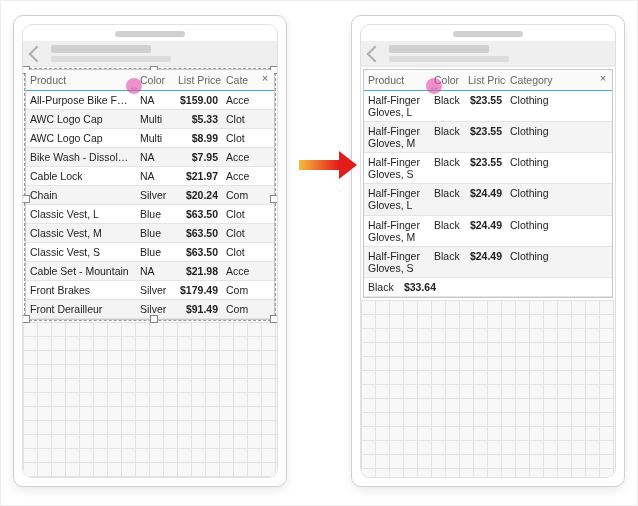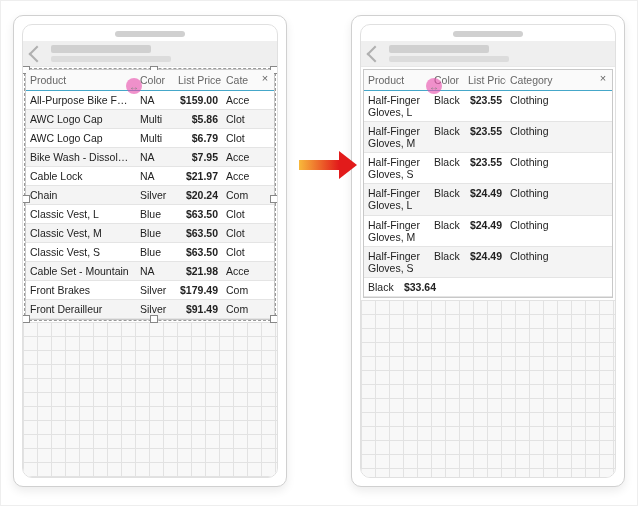--- a/index.html
+++ b/index.html
@@ -199,27 +199,27 @@
           <div class="tbody" id="left-body">
               <div class="tr">
                 <div class="td c1 ">All-Purpose Bike Fender</div>
                 <div class="td c2 ">NA</div>
                 <div class="td c3 price ">$159.00</div>
                 <div class="td c4 ">Acce</div>
               </div>
               <div class="tr alt">
                 <div class="td c1 ">AWC Logo Cap</div>
                 <div class="td c2 ">Multi</div>
-                <div class="td c3 price ">$5.86</div>
+                <div class="td c3 price ">$5.33</div>
                 <div class="td c4 ">Clot</div>
               </div>
               <div class="tr">
                 <div class="td c1 ">AWC Logo Cap</div>
                 <div class="td c2 ">Multi</div>
-                <div class="td c3 price ">$6.79</div>
+                <div class="td c3 price ">$8.99</div>
                 <div class="td c4 ">Clot</div>
               </div>
               <div class="tr alt">
                 <div class="td c1 ">Bike Wash - Dissolver</div>
                 <div class="td c2 ">NA</div>
                 <div class="td c3 price ">$7.95</div>
                 <div class="td c4 ">Acce</div>
               </div>
               <div class="tr">
                 <div class="td c1 ">Cable Lock</div>

